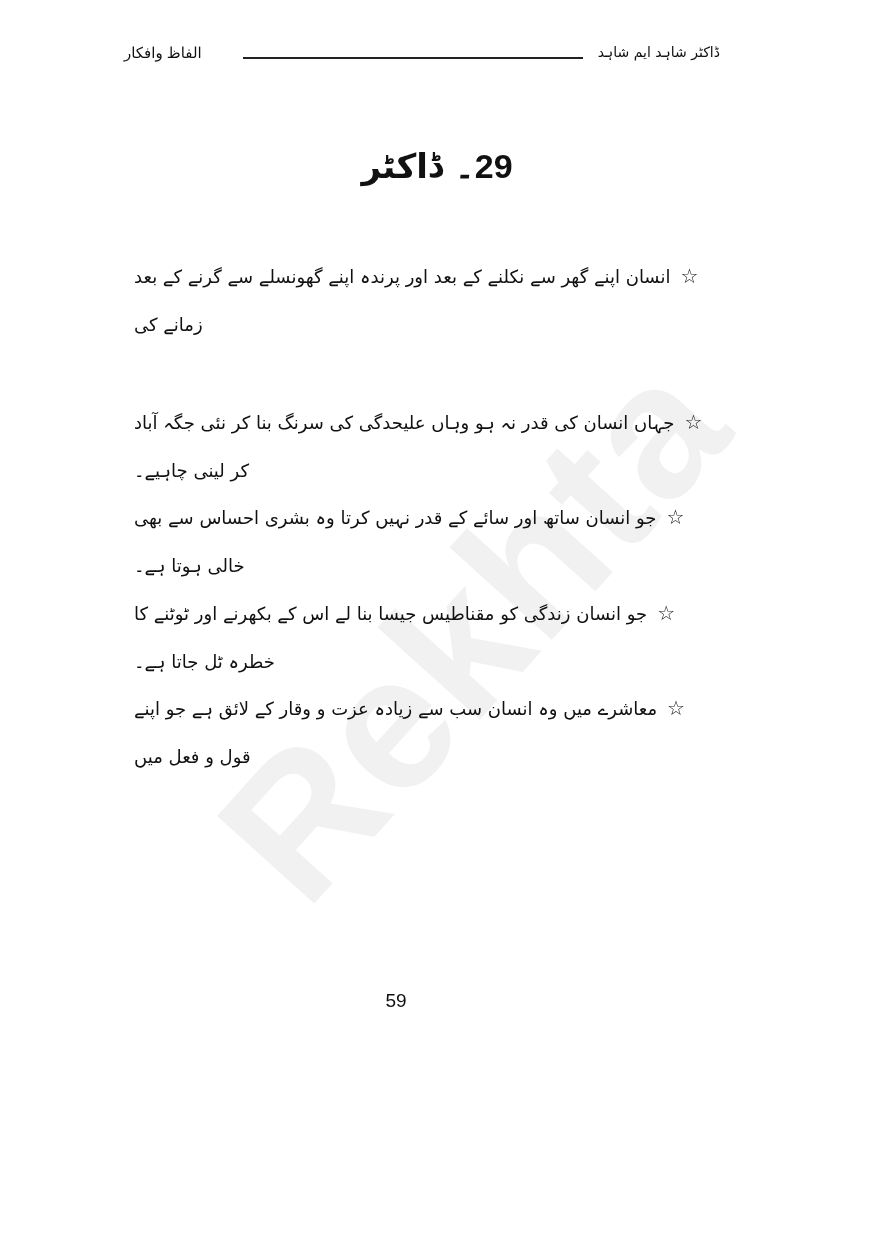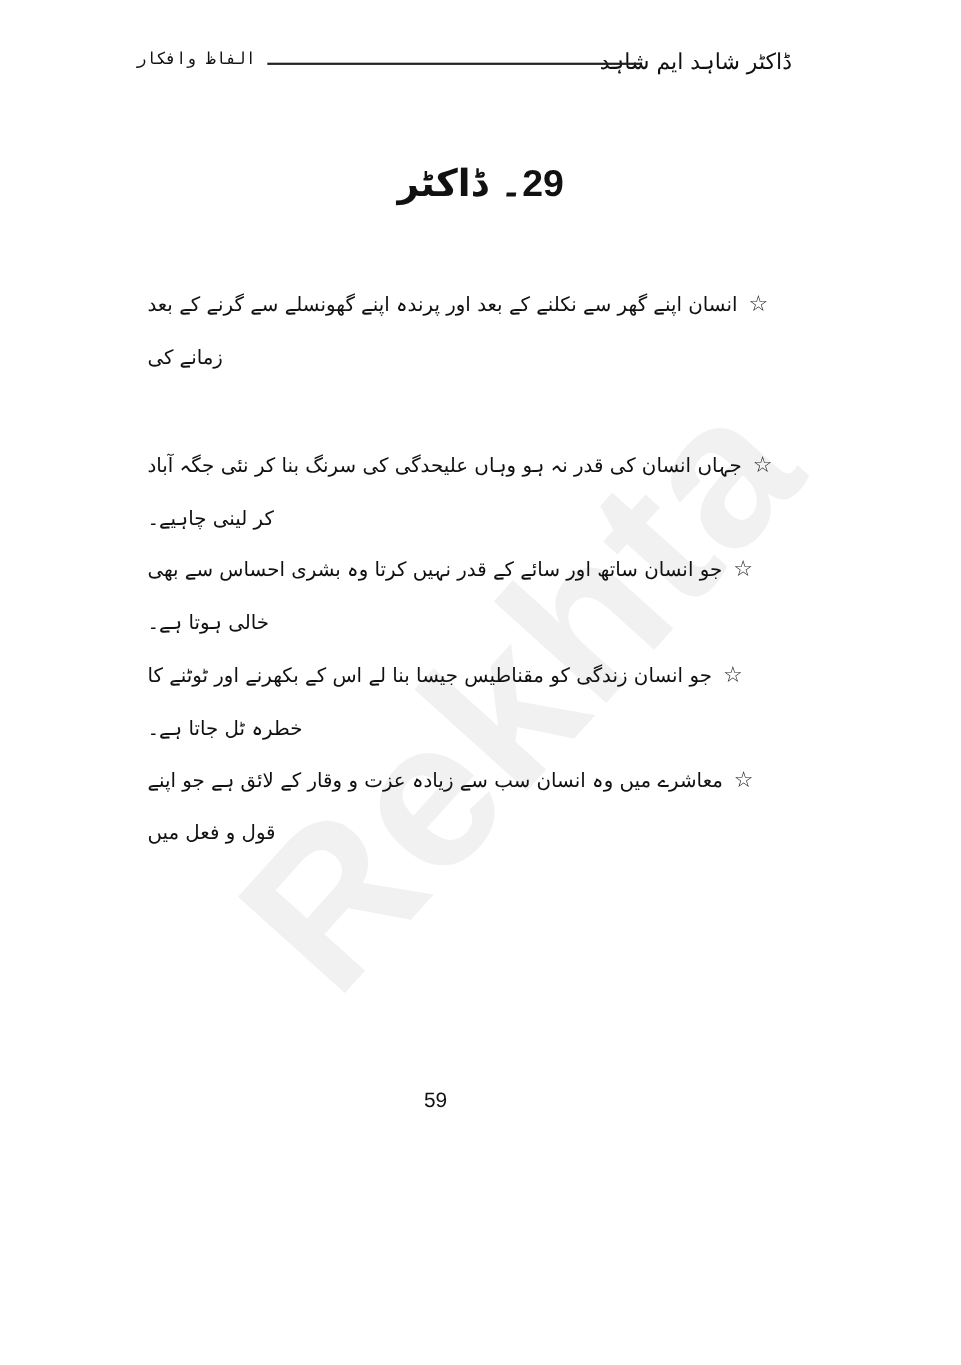--- a/index.html
+++ b/index.html
@@ -35,31 +35,31 @@
       top: 44px;
       left: 0;
       width: 874px;
       height: 30px;
       z-index: 1;
     }
     .header-right {
       position: absolute;
       right: 154px;
       top: 0;
-      font-size: 20px;
+      font-size: 14px;
       direction: rtl;
       font-family: "DejaVu Sans", sans-serif;
     }
     .header-left {
       position: absolute;
       left: 124px;
       top: 0;
       font-size: 15px;
       direction: rtl;
-      font-family: Liberation Mono, monospace;
+      font-family: Liberation Sans, sans-serif;
     }
     .header-rule {
       position: absolute;
       left: 243px;
       top: 13px;
       width: 340px;
       height: 0;
       border-top: 2px solid #222;
     }
     .title {

